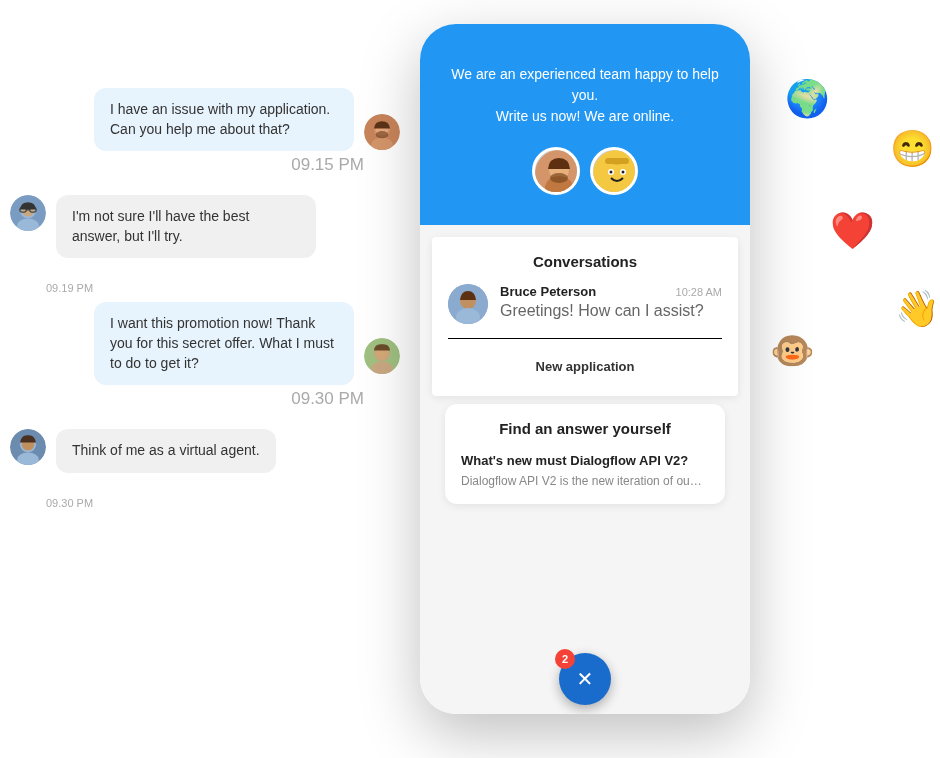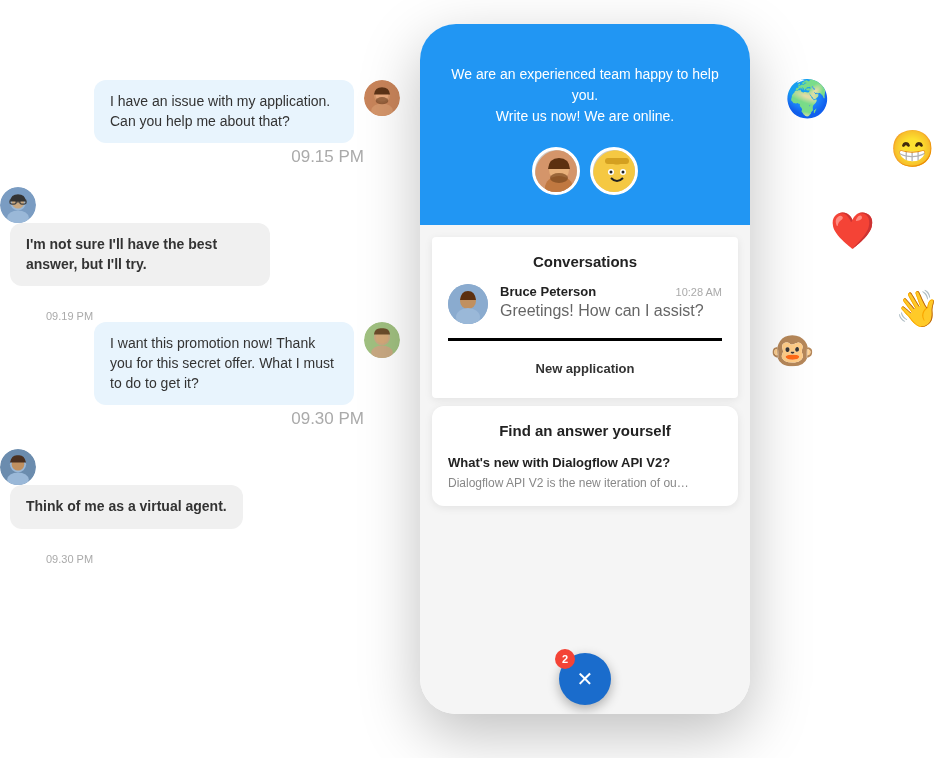--- a/index.html
+++ b/index.html
@@ -16,30 +16,31 @@
     .chat-area {
       position: absolute;
       left: 0;
       top: 80px;
       width: 410px;
     }
 
     .message-bubble-right {
       display: flex;
       flex-direction: row-reverse;
+      align-items: center;
+      margin-bottom: 20px;
+      padding-right: 10px;
+      margin-top: 8px;
+    }
+    .message-bubble-left {
+      display: flex;
+      flex-direction: row;
       align-items: flex-start;
       margin-bottom: 20px;
-      padding-right: 10px;
-    }
-    .message-bubble-left {
-      display: flex;
-      flex-direction: column;
-      align-items: flex-start;
-      margin-bottom: 20px;
-      font-weight: bold;
+      padding-left: 10px;
     }
 
     .avatar {
       width: 36px;
       height: 36px;
       border-radius: 50%;
       overflow: hidden;
       flex-shrink: 0;
     }
 
@@ -139,21 +140,21 @@
       font-weight: 600;
       text-align: center;
       margin-bottom: 14px;
       color: #222;
     }
     .conversation-item {
       display: flex;
       align-items: flex-start;
       gap: 12px;
       padding-bottom: 14px;
-      border-bottom: 3px solid #000000;
+      border-bottom: 1px solid #000000;
       margin-bottom: 14px;
     }
     .conv-avatar {
       width: 40px;
       height: 40px;
       border-radius: 50%;
       background: #8aabcf;
       flex-shrink: 0;
       overflow: hidden;
     }
@@ -181,21 +182,21 @@
       text-align: center;
       font-size: 13px;
       font-weight: 600;
       color: #333;
       cursor: pointer;
       padding: 6px 0;
     }
 
     .find-answer-card {
       background: #fff;
-      margin: 0 12px 12px;
+      margin: 0 25px 12px;
       border-radius: 12px;
       padding: 16px;
       box-shadow: 0 2px 8px rgba(0,0,0,0.08);
     }
     .find-answer-title {
       font-size: 15px;
       font-weight: 600;
       text-align: center;
       margin-bottom: 16px;
       color: #222;
@@ -443,21 +444,21 @@
             <span class="conv-time">10:28 AM</span>
           </div>
           <div class="conv-preview">Greetings! How can I assist?</div>
         </div>
       </div>
       <div class="new-conversation-btn">New application</div>
     </div>
 
     <div class="find-answer-card">
       <div class="find-answer-title">Find an answer yourself</div>
-      <div class="article-title">What's new with Dialogflow API V2?</div>
+      <div class="article-title">What's new must Dialogflow API V2?</div>
       <div class="article-preview">Dialogflow API V2 is the new iteration of ou…</div>
     </div>
   </div>
 
   <div style="position:relative; height:70px; background:#f5f5f5; display:flex; align-items:center; justify-content:center;">
     <div class="close-btn" style="position:relative; transform:none; left:auto; bottom:auto;">
       <div class="close-badge">2</div>
       <span class="close-btn-inner">✕</span>
     </div>
   </div>

